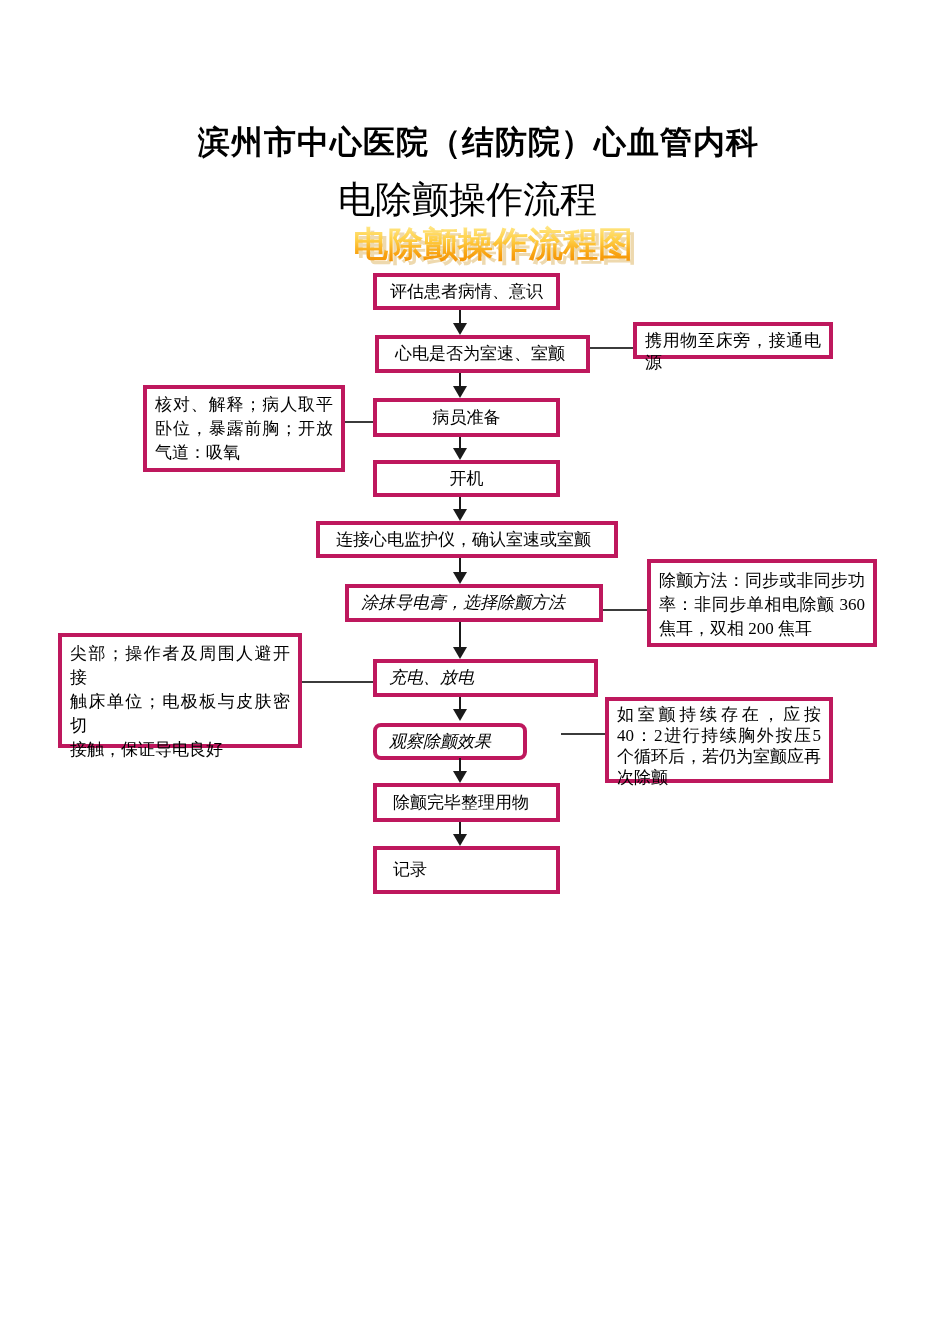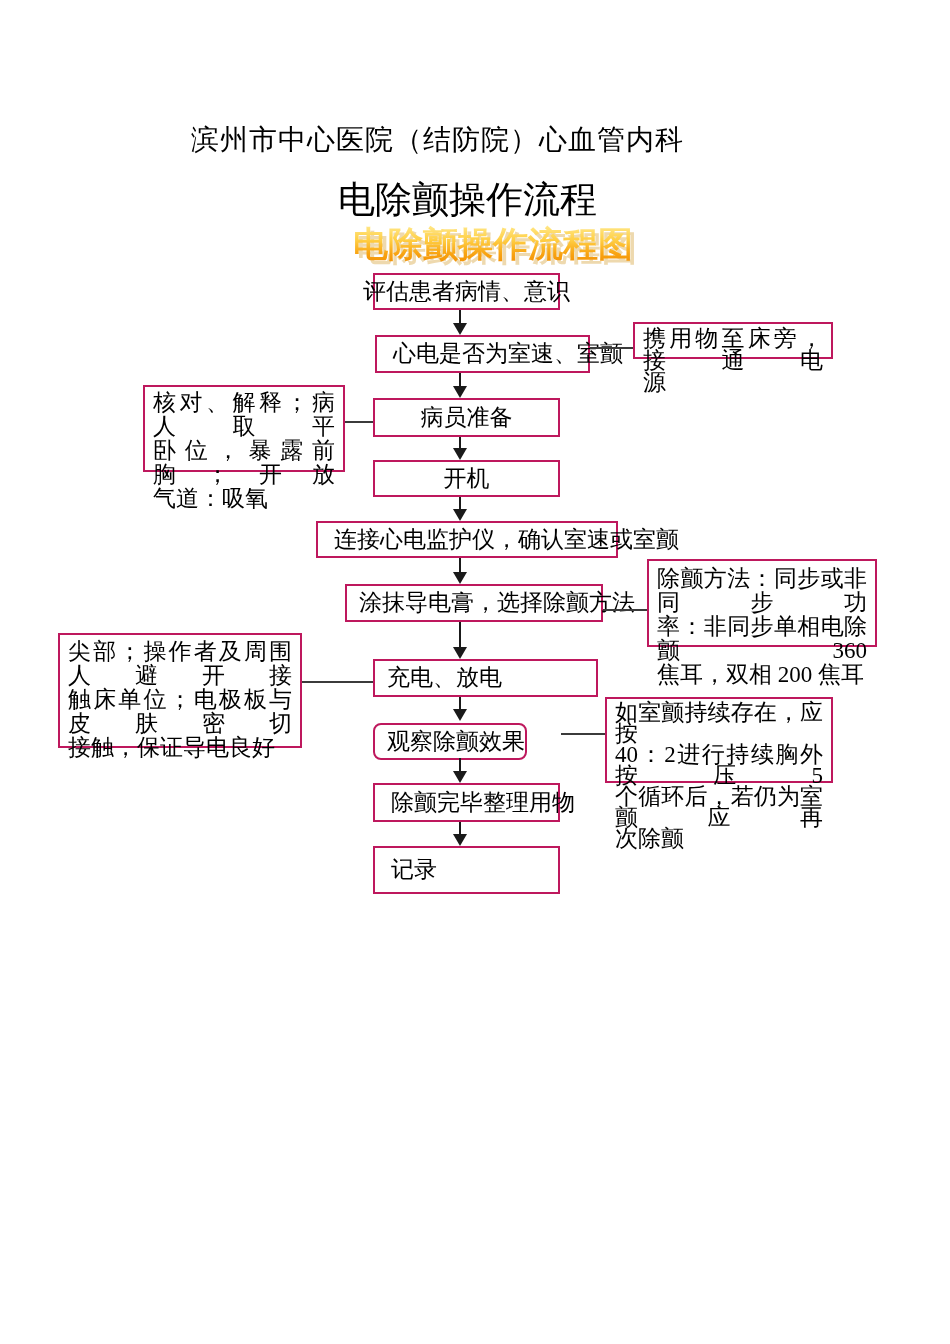--- a/index.html
+++ b/index.html
@@ -8,22 +8,22 @@
     width: 950px;
     height: 1344px;
     background: #ffffff;
     overflow: hidden;
     font-family: "Liberation Serif", "DejaVu Serif", serif;
     color: #000000;
   }
   
   .title1 {
     position: absolute; left: 0; top: 121px; width: 875px;
-    text-align: center; font-size: 28px; font-weight: 400;
-    letter-spacing: 1px; white-space: nowrap;
+    text-align: center; font-size: 32px; font-weight: 700;
+    letter-spacing: 1px; white-space: nowrap; padding-left: 41px;
   }
   .title2 {
     position: absolute; left: 0; top: 175px; width: 935px;
     text-align: center; font-size: 37px; font-weight: 500;
     white-space: nowrap;
   }
   .wordart-wrap {
     position: absolute; left: 0; top: 221px; width: 940px; height: 44px;
     text-align: center; font-size: 35px; font-weight: bold;
     white-space: nowrap;
@@ -34,27 +34,27 @@
   @supports ((-webkit-background-clip: text) or (background-clip: text)) {
     .wordart-front {
       background: linear-gradient(180deg, #ffef9e 0%, #ffcf45 40%, #f8a312 70%, #ef8800 100%);
       -webkit-background-clip: text; background-clip: text;
       color: transparent;
     }
   }
   
   .box {
     position: absolute; box-sizing: border-box;
-    border: 2px solid #be185d; background: #ffffff;
-    font-size: 23px; line-height: 22px; color: #000000;
+    border: 4px solid #be185d; background: #ffffff;
+    font-size: 17px; line-height: 22px; color: #000000;
   }
   .node { display: flex; align-items: center; white-space: nowrap; }
   .nc { justify-content: center; }
   .nl10 { padding-left: 16px; }
-  .nl12 { padding-left: 12px; }
+  .nl12 { padding-left: 12px; font-style: italic; }
   .note { overflow: visible; }
   .sline { text-align: justify; text-align-last: justify; }
   .slast { text-align: left; text-align-last: left; }
 
   #n0 { left: 373px; top: 273px; width: 187px; height: 37px; }
   #n1 { left: 375px; top: 335px; width: 215px; height: 38px; }
   #n2 { left: 373px; top: 398px; width: 187px; height: 39px; }
   #n3 { left: 373px; top: 460px; width: 187px; height: 37px; }
   #n4 { left: 316px; top: 521px; width: 302px; height: 37px; }
   #n5 { left: 345px; top: 584px; width: 258px; height: 38px; }

